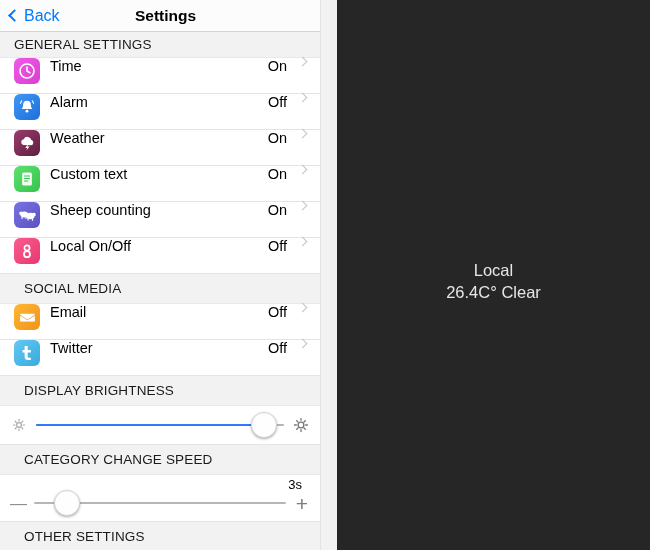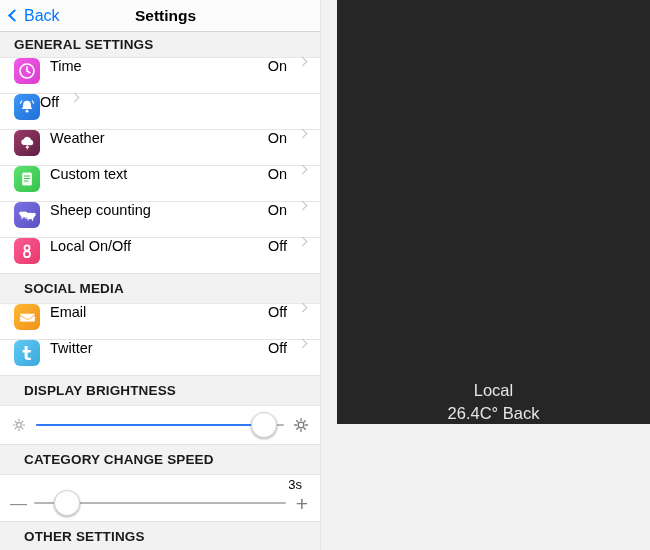--- a/index.html
+++ b/index.html
@@ -55,21 +55,21 @@
     pointer-events: none;
     padding-left: 11px;
   }
 
   .section-header {
     height: 26px;
     background: #f2f2f2;
     display: flex; align-items: center;
     padding: 0 0 0 14px;
     font-size: 13.5px;
-    font-weight: bold;
+    font-weight: normal;
     letter-spacing: 0.15px;
     color: #1a1a1a;
     border-bottom: 1px solid #e8e8e8;
   }
   .section-header.tall { height: 30px; padding-left: 24px; }
 
   .rows { background: #fff; }
   .row {
     display: flex; align-items: flex-start;
     height: 36px;
@@ -168,24 +168,24 @@
     text-align: center;
     flex: 0 0 auto;
     line-height: 1;
     user-select: none;
   }
 
   
   .dark-panel {
     position: absolute;
     left: 337px; top: 0;
-    width: 313px; height: 424px;
+    width: 313px; height: 550px;
     background: #262626;
     display: flex;
-    align-items: flex-end;
+    align-items: center;
     justify-content: center;
   }
   .weather-readout {
     text-align: center;
     color: #e6e6e6;
     font-size: 16.5px;
     line-height: 1.35;
     margin-top: 12px;
   }
   .weather-readout .line2 { display: block; }
@@ -221,20 +221,21 @@
       </div>
 
       <div class="row">
         <div class="app-icon" style="background:linear-gradient(135deg,#3f97f7,#1f6fd8);">
           <svg width="20" height="20" viewBox="0 0 24 24" fill="#fff">
             <path d="M12 4.4a4.6 4.6 0 0 0-4.6 4.6c0 3.6-1.2 4.6-1.9 5.3h13c-.7-.7-1.9-1.7-1.9-5.3A4.6 4.6 0 0 0 12 4.4z"></path>
             <circle cx="12" cy="17" r="1.7"></circle>
             <path d="M4.2 7.6a7 7 0 0 1 1.5-3M19.8 7.6a7 7 0 0 0-1.5-3" stroke="#fff" stroke-width="1.3" fill="none" stroke-linecap="round"></path>
           </svg>
         </div>
+        <div class="row-label">Alarm</div>
         <div class="row-value">Off</div>
         <div class="chev-right"></div>
       </div>
 
       <div class="row">
         <div class="app-icon" style="background:linear-gradient(135deg,#9b3b6c,#5e1f3f);">
           <svg width="21" height="21" viewBox="0 0 24 24" fill="#fff">
             <path d="M7.4 13.6a3.3 3.3 0 0 1 .3-6.5 4.6 4.6 0 0 1 8.7 1 3 3 0 0 1-.6 5.9z"></path>
             <path d="M12.6 12.4l-3.1 4.6h2.3l-1.1 3.4 3.6-4.9h-2.3z"></path>
           </svg>
@@ -348,17 +349,17 @@
       </div>
     </div>
 
     <div class="section-header tall">OTHER SETTINGS</div>
 
   </div>
 
   <div class="dark-panel">
     <div class="weather-readout">
       <span>Local</span>
-      <span class="line2">26.4C° Back</span>
+      <span class="line2">26.4C° Clear</span>
     </div>
   </div>
 
 </div>
 
 </body></html>

